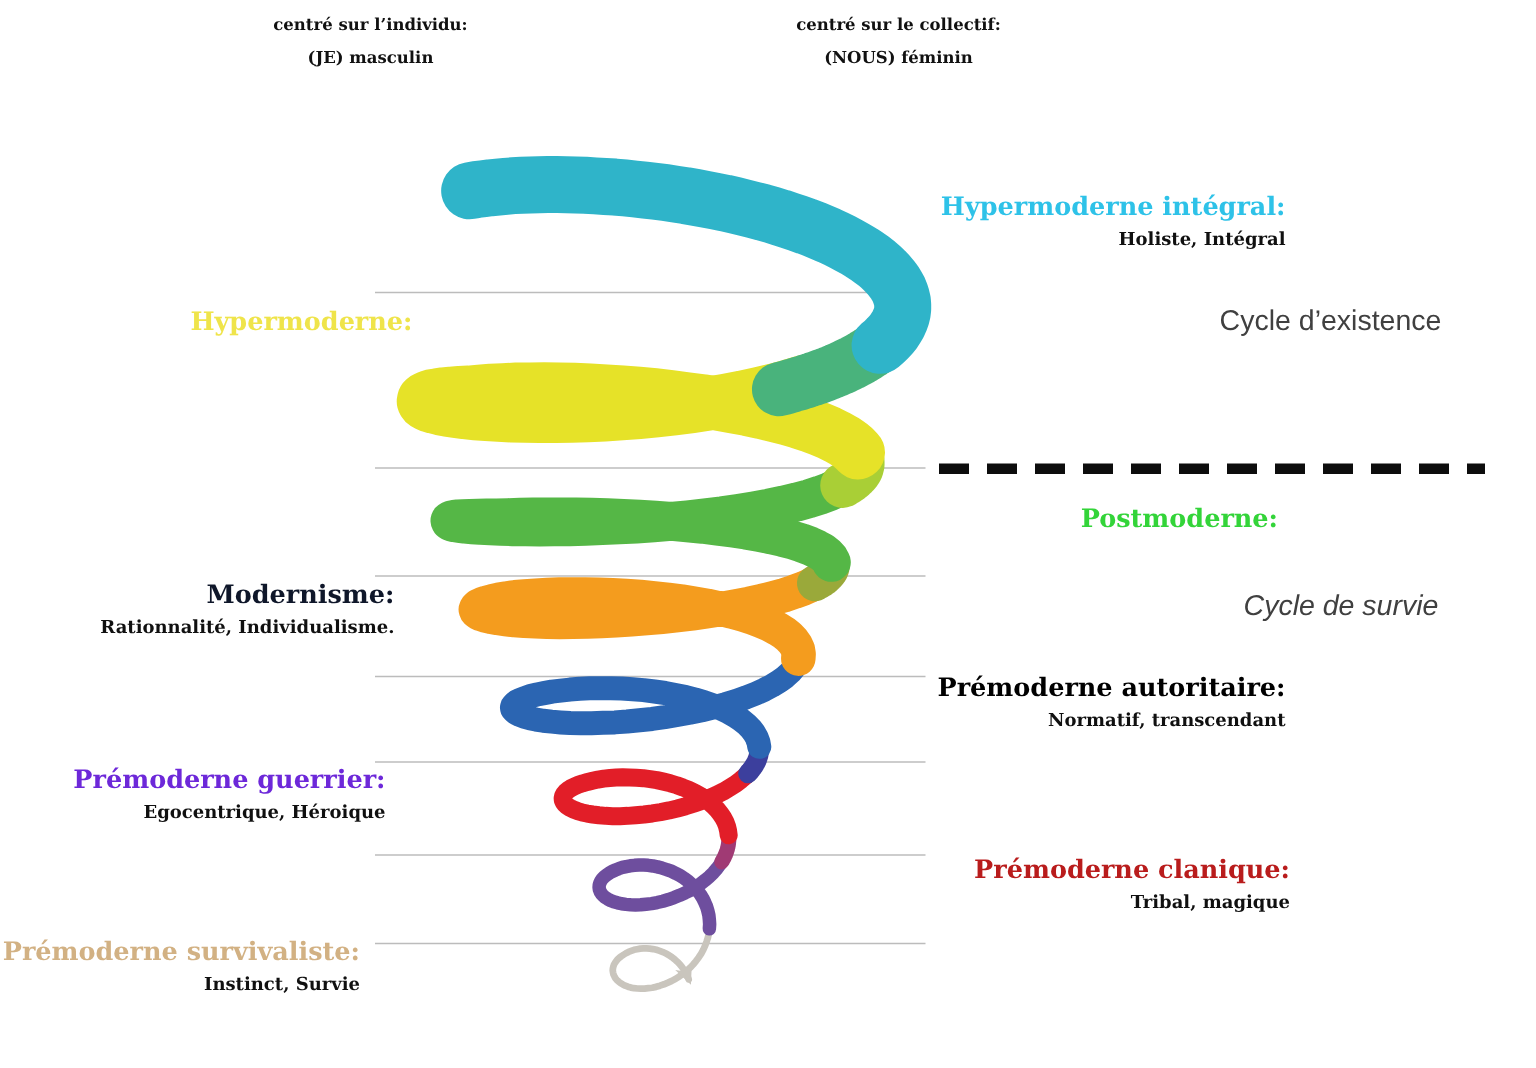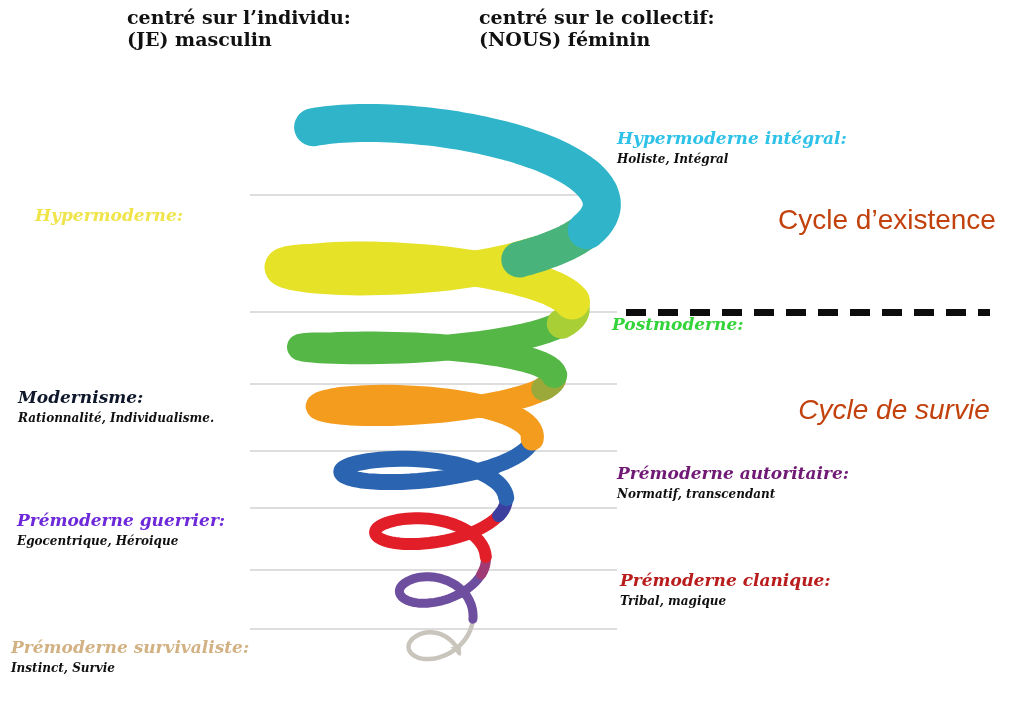--- a/index.html
+++ b/index.html
@@ -1,34 +1,34 @@
 <!DOCTYPE html>
 <html><head>
 <meta charset="utf-8">
 <style>
   html,body{margin:0;padding:0;background:#ffffff;}
   .stage{position:relative;width:1024px;height:712px;background:#fff;overflow:hidden;
          font-family:"DejaVu Serif","Liberation Serif",serif;}
   #spiral-svg{position:absolute;left:0;top:0;}
-  .hdr{position:absolute;text-align:left;font-weight:bold;font-size:19px;line-height:22px;color:#111;}
+  .hdr{position:absolute;text-align:center;font-weight:bold;font-size:11px;line-height:22px;color:#111;}
   #hdr-ind{left:127px;top:6px;width:240px;}
   #hdr-col{left:479px;top:6px;width:240px;}
-  .lvl{position:absolute;text-align:left;font-style:italic;}
+  .lvl{position:absolute;text-align:right;}
   .lvl-title{font-weight:bold;font-size:17px;line-height:21px;}
   .lvl-sub{font-weight:bold;font-size:12px;line-height:21px;color:#101010;}
   #lvl-l0{left:35px;top:205px;width:240px;}
   #lvl-l1{left:18px;top:387px;width:245px;}
   #lvl-l2{left:17px;top:510px;width:240px;}
-  #lvl-l3{left:11px;top:625px;width:240px;margin-top:12px;}
+  #lvl-l3{left:0px;top:625px;width:240px;}
   #lvl-r0{left:617px;top:128px;width:240px;}
-  #lvl-r1{left:612px;top:314px;width:240px;}
+  #lvl-r1{left:612px;top:336px;width:240px;}
   #lvl-r2{left:617px;top:449px;width:240px;}
   #lvl-r3{left:620px;top:570px;width:240px;}
   .cycle{position:absolute;text-align:center;font-family:"Liberation Sans","DejaVu Sans",sans-serif;
-         font-size:28px;color:#c2410c;white-space:nowrap;}
+         font-size:19px;color:#404040;white-space:nowrap;}
   #cycle-existence{left:757px;top:204px;width:260px;}
   #cycle-survie{left:764px;top:394px;width:260px;font-style:italic;}
   #divider{position:absolute;left:626px;top:309px;width:364px;height:7px;
            background:repeating-linear-gradient(90deg,#0d0d0d 0 20px,transparent 20px 32px);}
 </style>
 </head>
 <body>
 
 <div class="stage">
 
@@ -92,21 +92,21 @@
   <div class="lvl" id="lvl-r0">
     <div class="lvl-title" style="color: rgb(46, 194, 232);">Hypermoderne intégral:</div>
     <div class="lvl-sub">Holiste, Intégral</div>
   </div>
 
   <div class="lvl" id="lvl-r1">
     <div class="lvl-title" style="color: rgb(51, 212, 57);">Postmoderne:</div>
   </div>
 
   <div class="lvl" id="lvl-r2">
-    <div class="lvl-title" style="color: #701a75; margin-top: 14px;">Prémoderne autoritaire:</div>
+    <div class="lvl-title" style="color: #000000;">Prémoderne autoritaire:</div>
     <div class="lvl-sub">Normatif, transcendant</div>
   </div>
 
   <div class="lvl" id="lvl-r3">
     <div class="lvl-title" style="color: #b91c1c;">Prémoderne clanique:</div>
     <div class="lvl-sub">Tribal, magique</div>
   </div>
 
   <div class="cycle" id="cycle-existence">Cycle d’existence</div>
 

